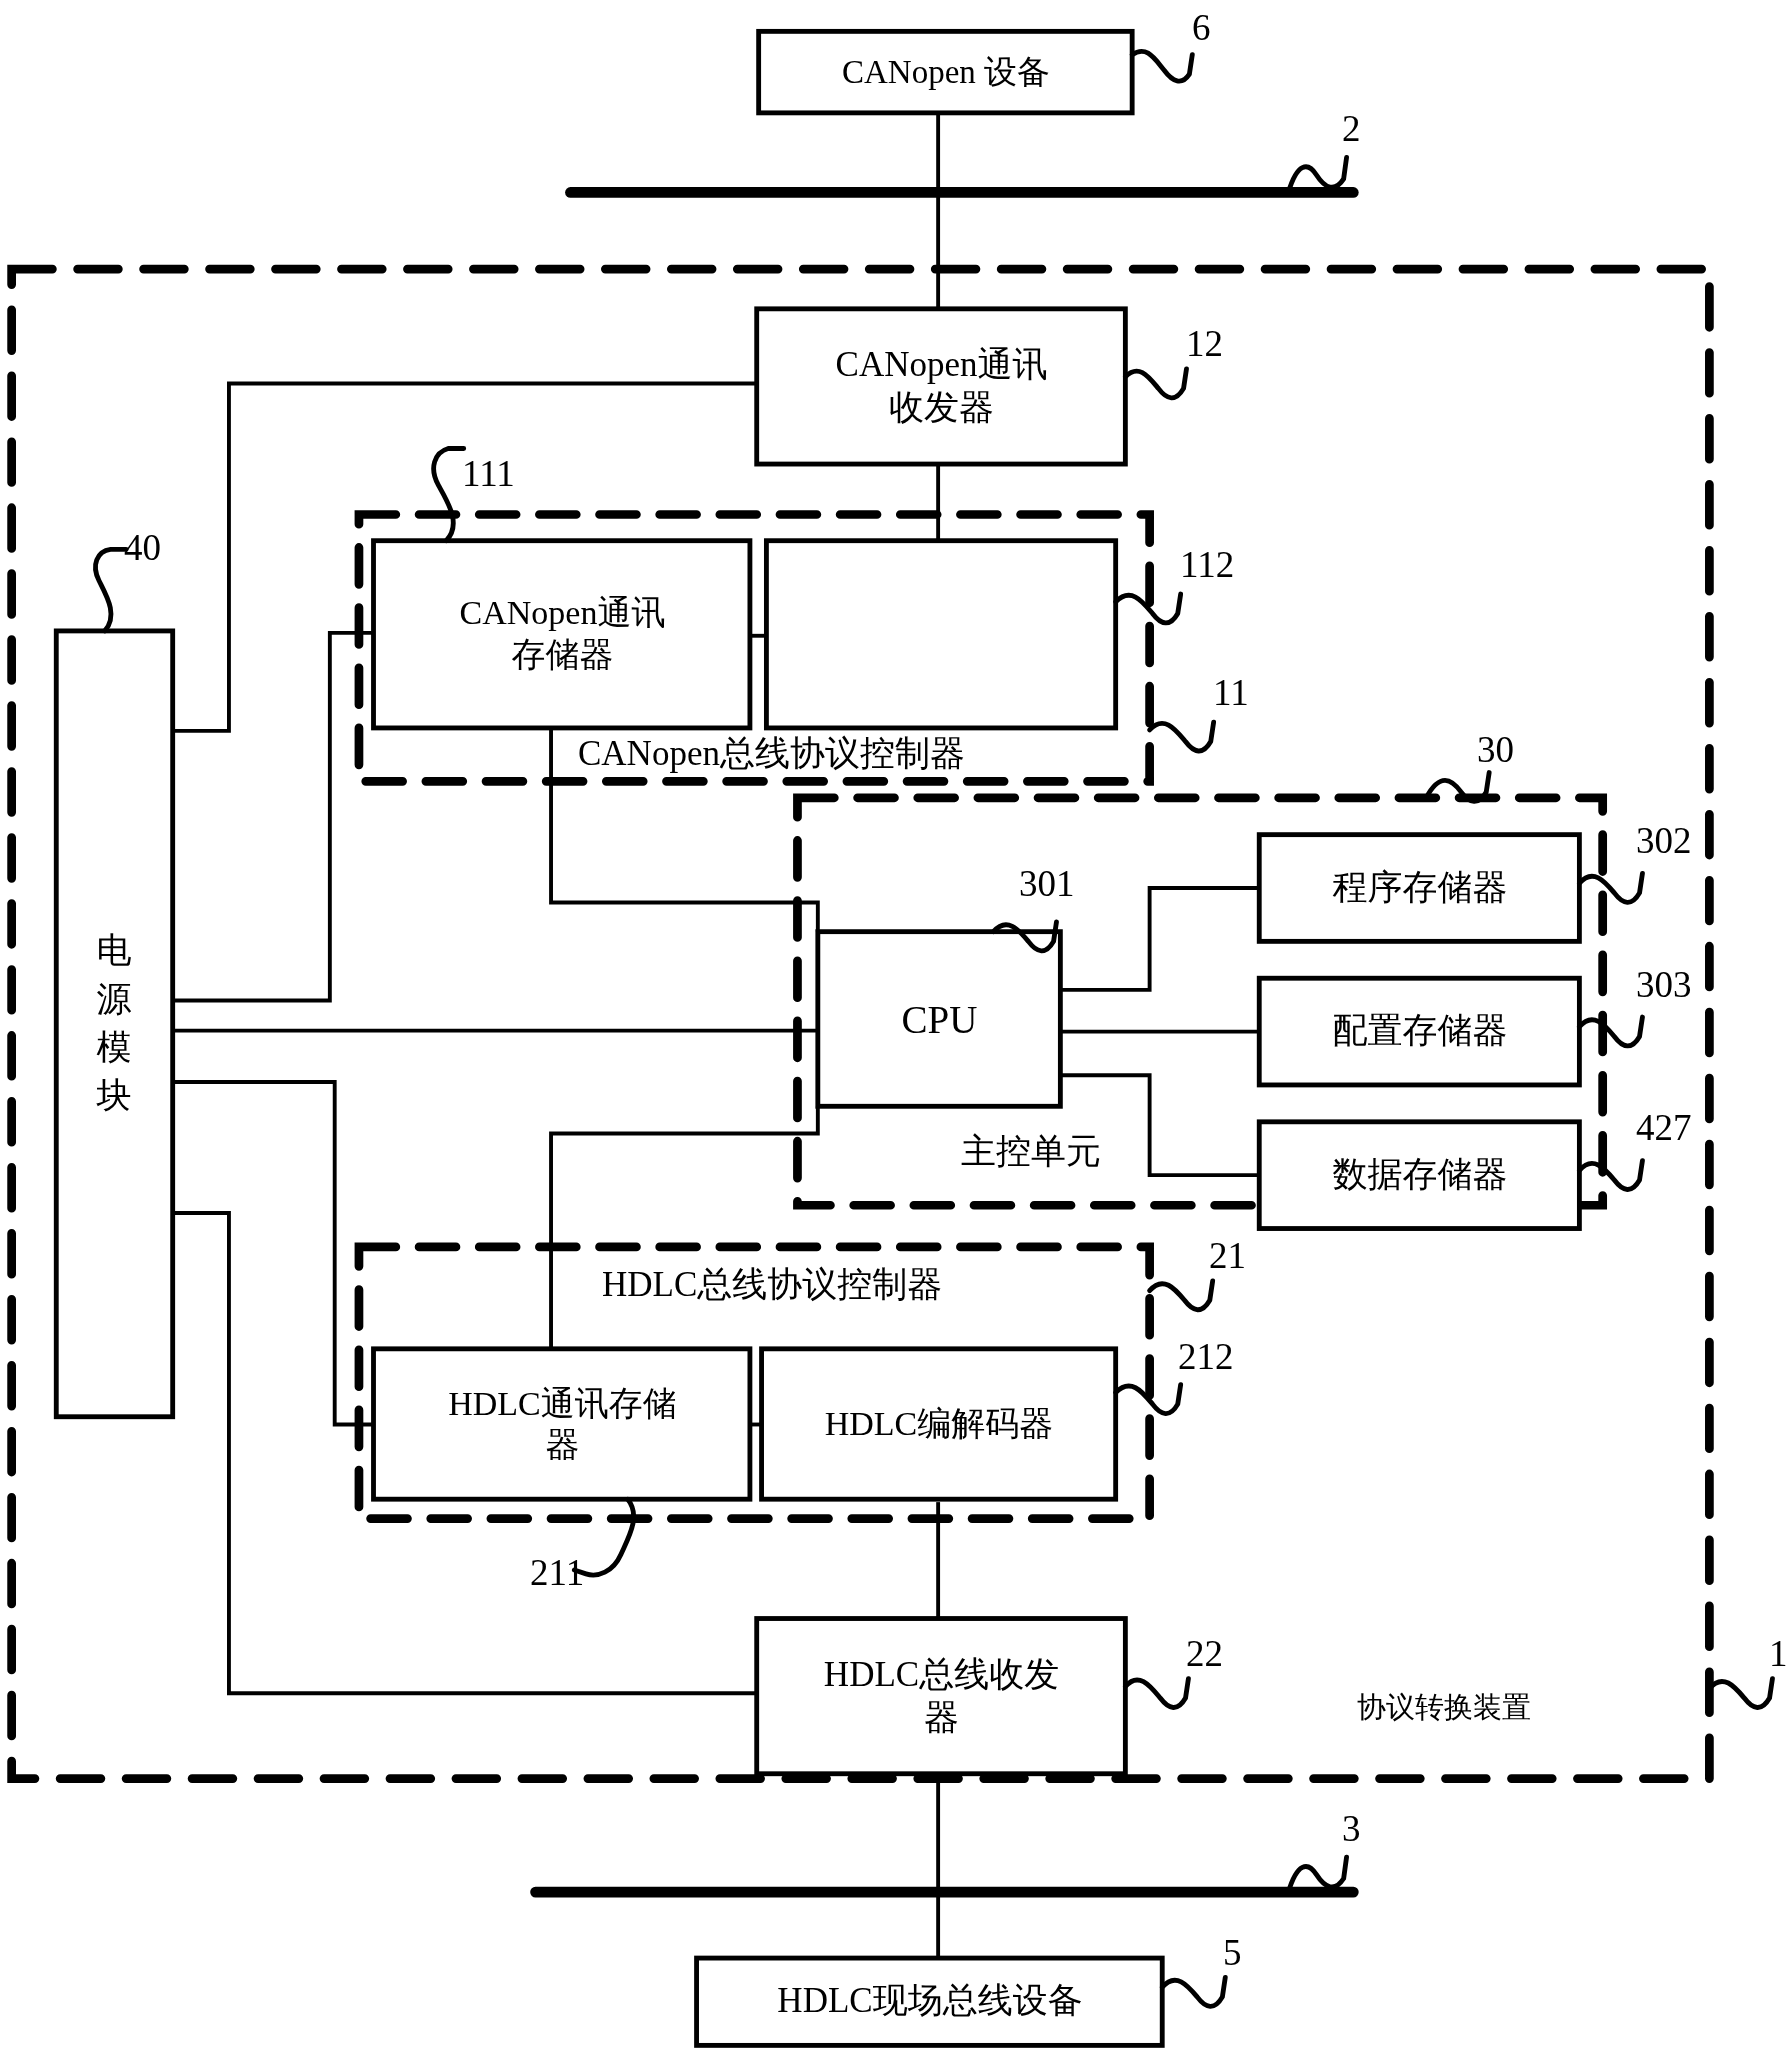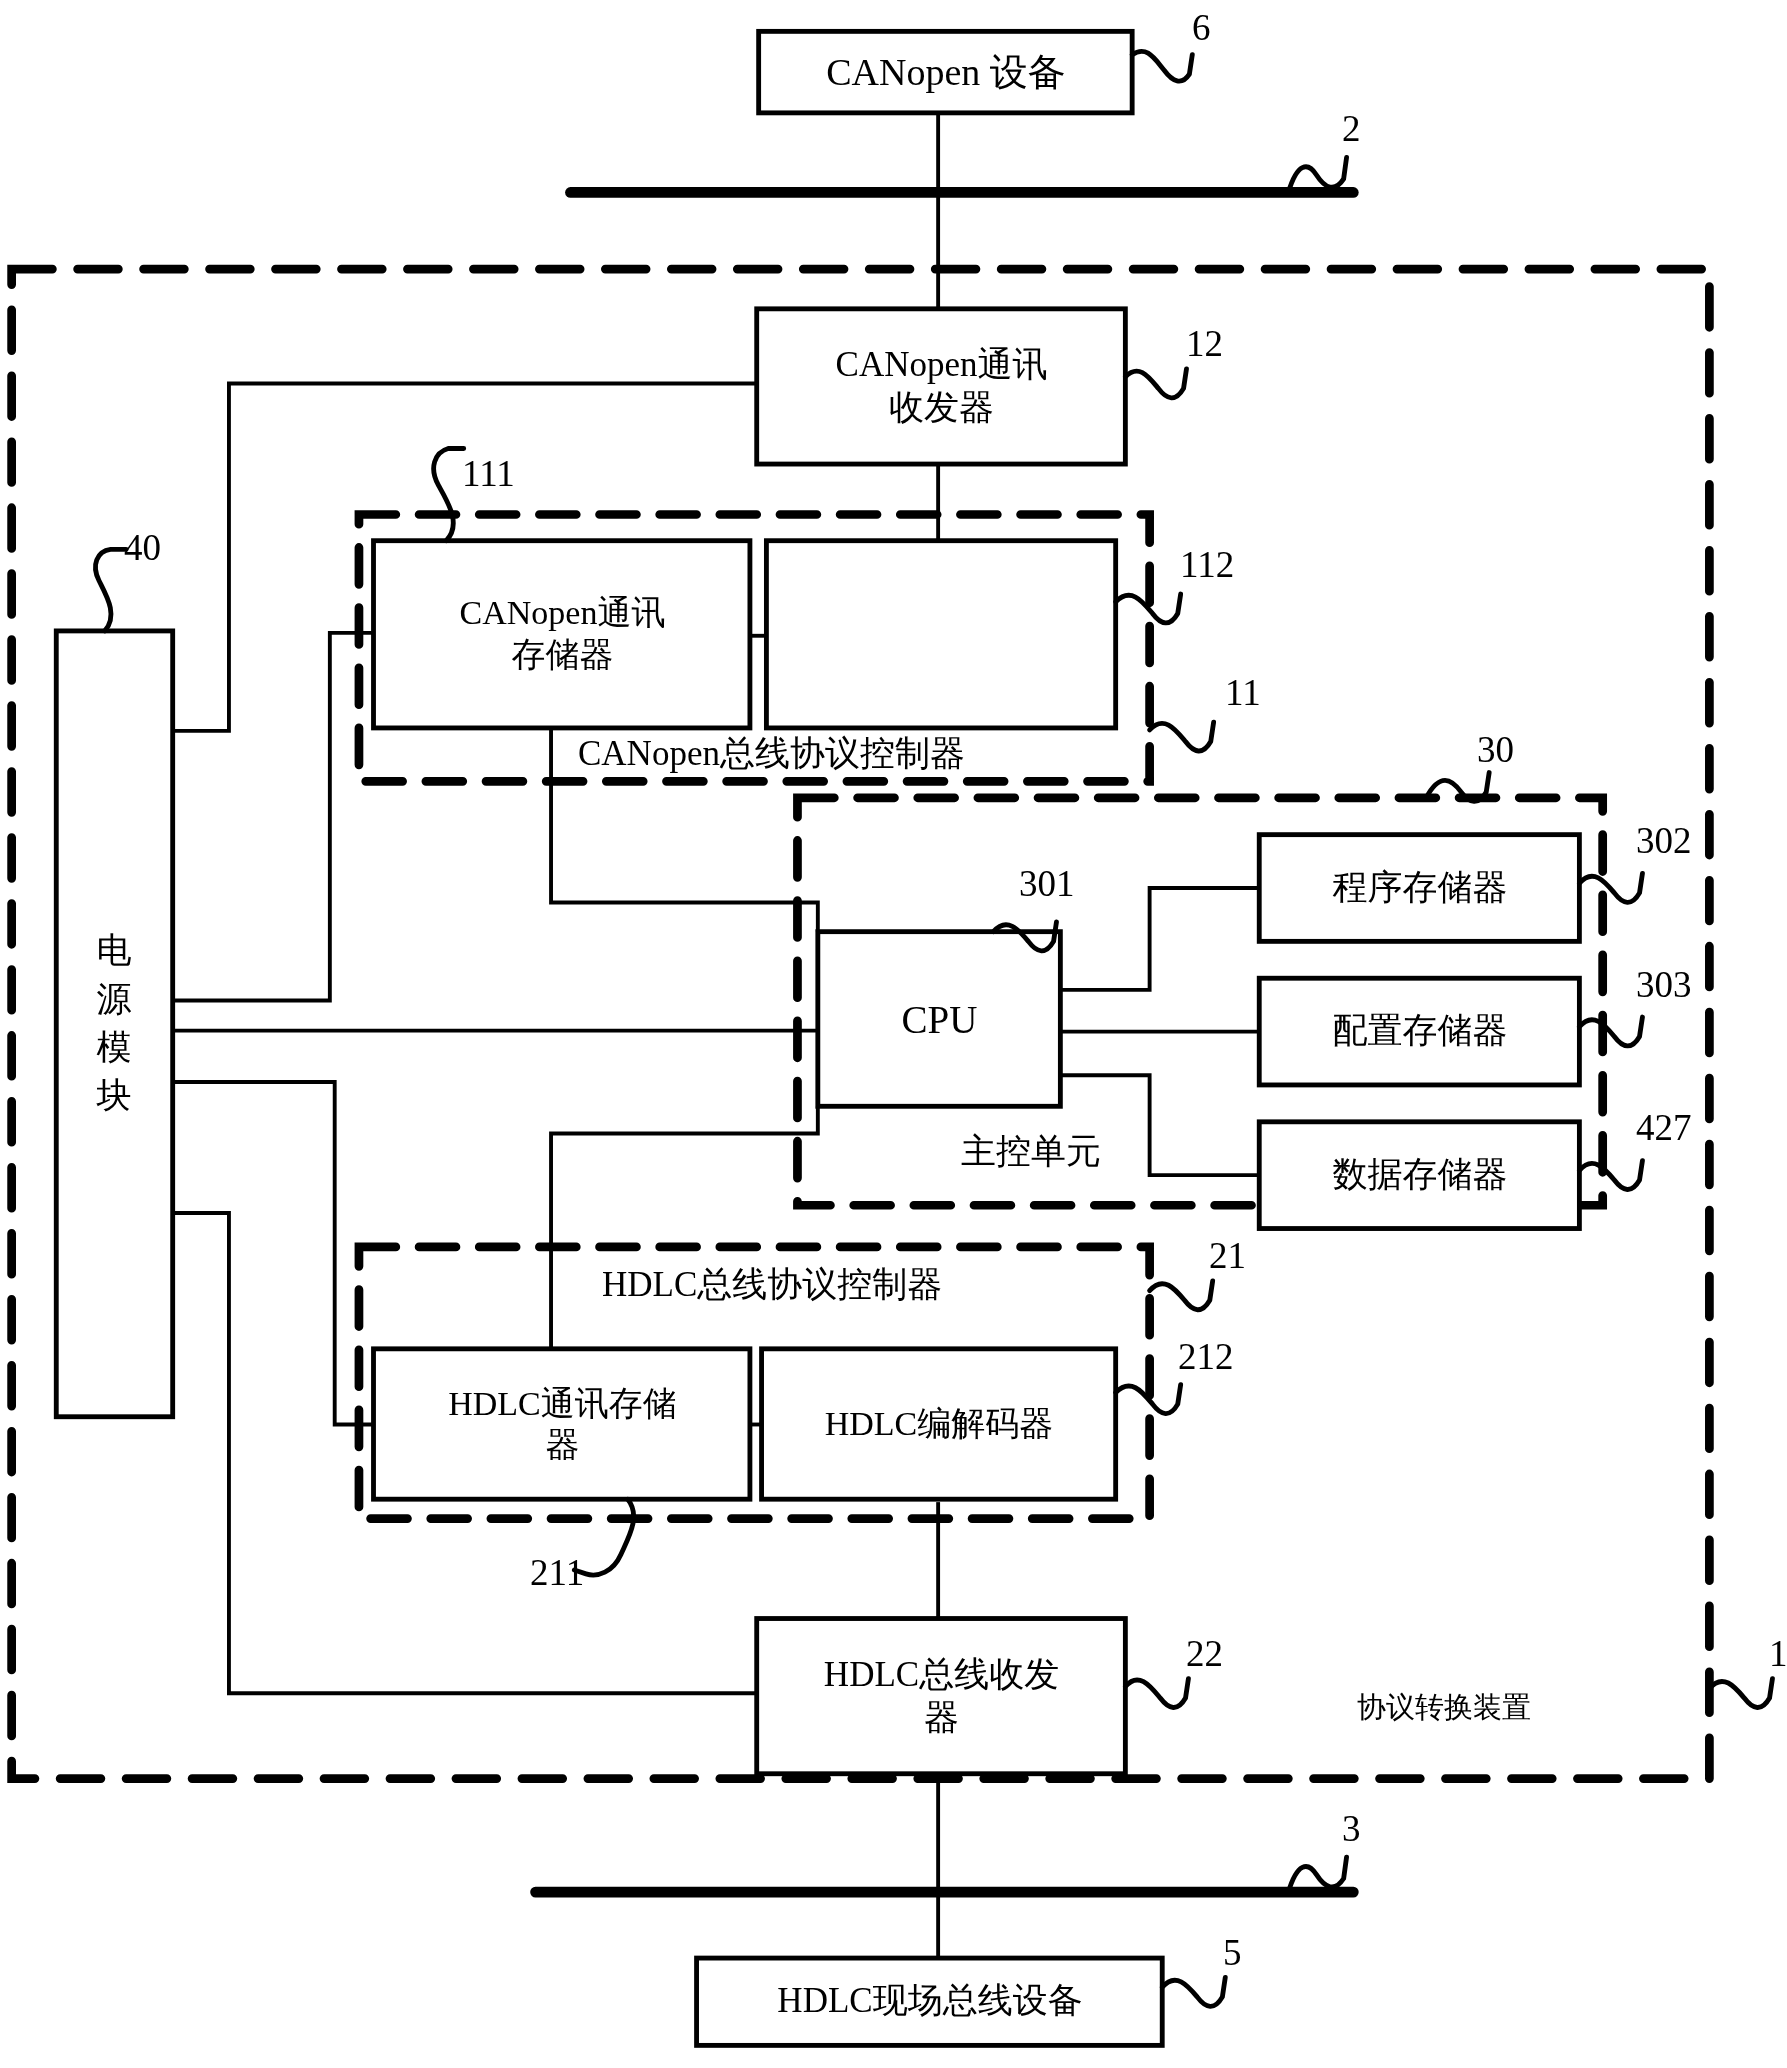--- a/index.html
+++ b/index.html
@@ -143,21 +143,21 @@
 
     <path d="M1762,1740 C1776,1724 1788,1738 1798,1750 C1807,1762 1816,1764 1824,1750 L1827,1730" stroke="#000" stroke-width="5" fill="none" stroke-linecap="round"></path>
 
     <path d="M1328,1950 C1337,1920 1348,1918 1357,1932 C1366,1946 1376,1950 1385,1936 L1388,1914" stroke="#000" stroke-width="5" fill="none" stroke-linecap="round"></path>
 
     <path d="M1198,2048 C1212,2032 1224,2046 1234,2058 C1243,2070 1252,2072 1260,2058 L1263,2038" stroke="#000" stroke-width="5" fill="none" stroke-linecap="round"></path>
 
     <path d="M108,650 C122,634 110,614 102,598 C94,582 100,568 114,566 L130,566" stroke="#000" stroke-width="5" fill="none" stroke-linecap="round"></path>
   </svg>
 
-  <div class="boxlabel" style="left:759px;top:31px;width:374px;height:82px;font-size:38px;">CANopen 设备</div>
+  <div class="boxlabel" style="left:759px;top:31px;width:374px;height:82px;font-size:33px;">CANopen 设备</div>
   <div class="reflabel" style="left:1192px;top:5.8px;">6</div>
 
   <div class="reflabel" style="left:1342px;top:107px;">2</div>
 
   <div class="boxlabel" style="left:697px;top:1958px;width:466px;height:87px;font-size:35px;">HDLC现场总线设备</div>
   <div class="reflabel" style="left:1223px;top:1931px;">5</div>
 
   <div class="reflabel" style="left:1342px;top:1807px;">3</div>
 
   <div class="grouplabel" style="left:1357px;top:1688px;font-size:29px;font-family:Liberation Mono, monospace;">协议转换装置</div>
@@ -173,21 +173,21 @@
 收发器</div>
   <div class="reflabel" style="left:1186px;top:322px;">12</div>
 
   <div class="boxlabel" style="left:374px;top:540px;width:377px;height:187px;font-size:34px;">CANopen通讯
 存储器</div>
   <div class="reflabel" style="left:462px;top:452px;">111</div>
 
   <div class="reflabel" style="left:1180px;top:543px;">112</div>
 
   <div class="grouplabel" style="left:578px;top:730px;font-size:35px;">CANopen总线协议控制器</div>
-  <div class="reflabel" style="left:1213px;top:671px;margin-left:12px;">11</div>
+  <div class="reflabel" style="left:1213px;top:671px;">11</div>
 
   <div class="grouplabel" style="left:961px;top:1128px;font-size:35px;">主控单元</div>
   <div class="reflabel" style="left:1477px;top:728px;">30</div>
 
   <div class="boxlabel" style="left:818px;top:932px;width:243px;height:175px;font-size:39px;">CPU</div>
   <div class="reflabel" style="left:1019px;top:862px;">301</div>
 
   <div class="boxlabel" style="left:1260px;top:835px;width:320px;height:107px;font-size:35px;">程序存储器</div>
   <div class="reflabel" style="left:1636px;top:819px;">302</div>
 

